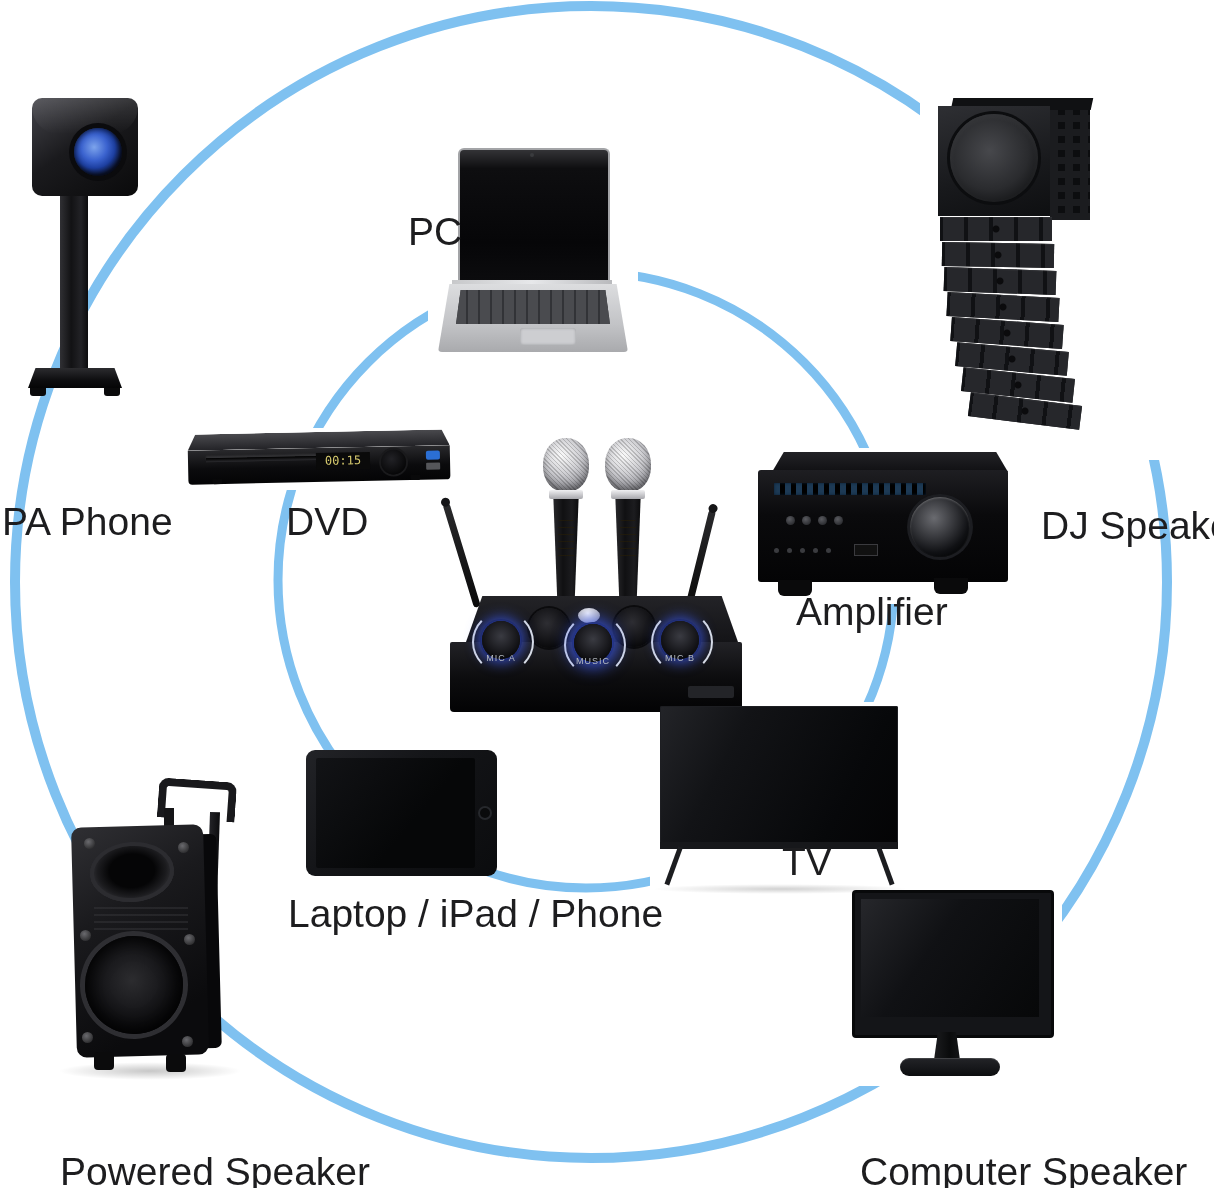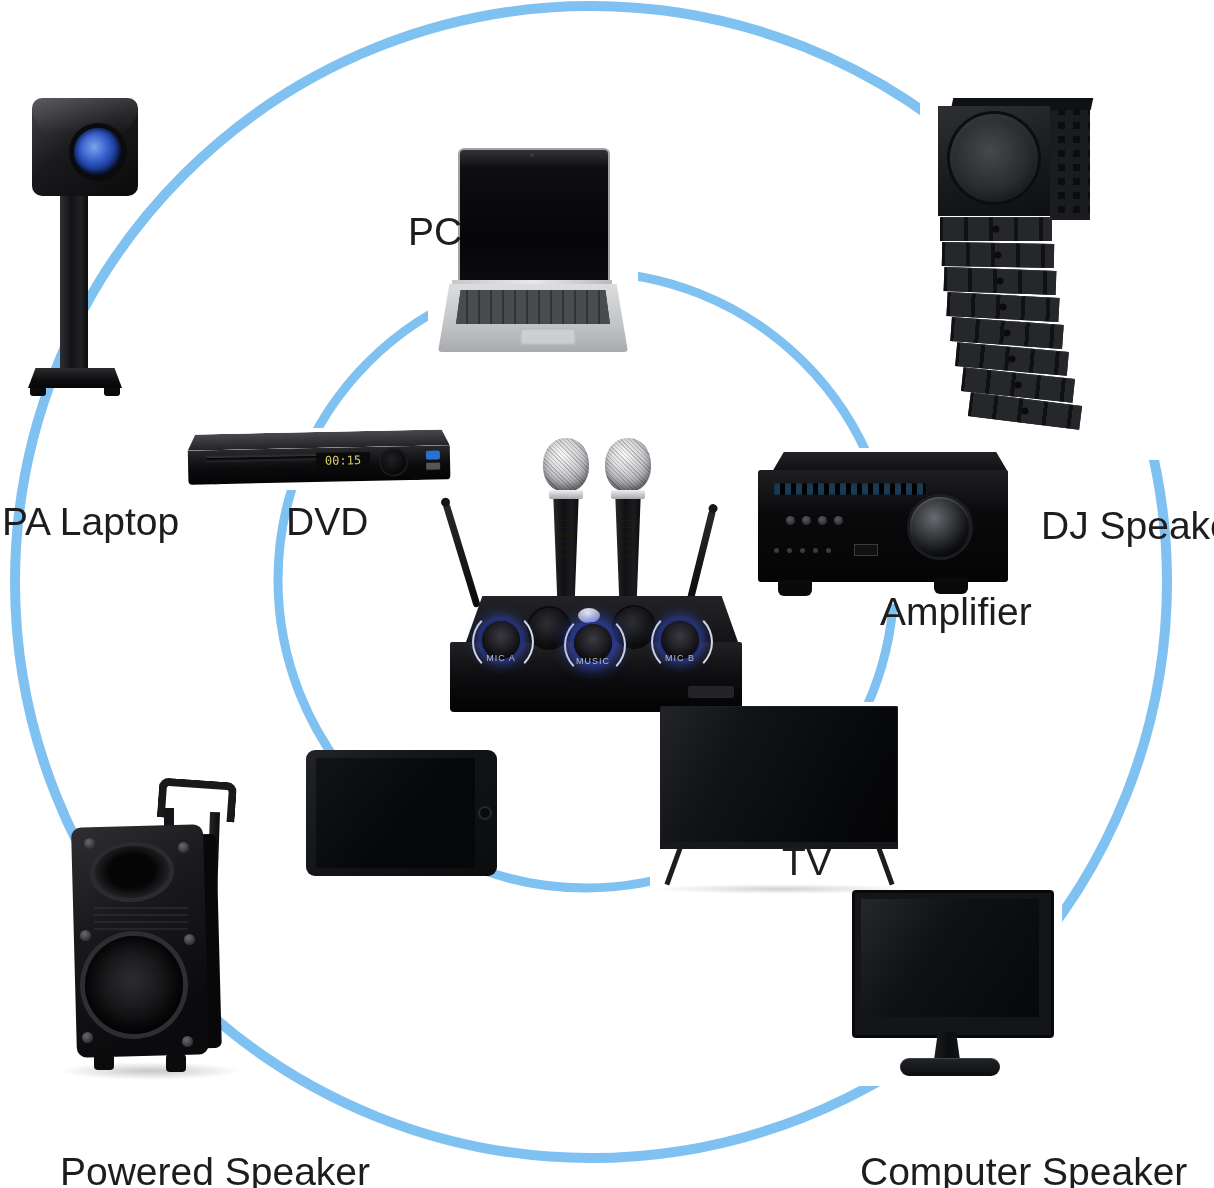--- a/index.html
+++ b/index.html
@@ -320,21 +320,22 @@
   <div class="dev abs ps-woofer"></div>
   <div class="dev abs ps-screw" style="left:84px;top:838px"></div>
   <div class="dev abs ps-screw" style="left:178px;top:842px"></div>
   <div class="dev abs ps-screw" style="left:80px;top:930px"></div>
   <div class="dev abs ps-screw" style="left:184px;top:934px"></div>
   <div class="dev abs ps-screw" style="left:82px;top:1032px"></div>
   <div class="dev abs ps-screw" style="left:182px;top:1036px"></div>
   <div class="dev abs ps-wheel" style="left:94px;top:1052px"></div>
   <div class="dev abs ps-wheel" style="left:166px;top:1054px"></div>
 
-  <div class="lbl" style="left:2px;top:500px">PA Laptop</div>
+  <div class="lbl" style="left:2px;top:500px">PA Phone</div>
   <div class="lbl" style="left:408px;top:210px">PC</div>
   <div class="lbl" style="left:286px;top:500px">DVD</div>
   <div class="lbl" style="left:1041px;top:504px">DJ Speaker</div>
-  <div class="lbl" style="left:880px;top:590px">Amplifier</div>
+  <div class="lbl" style="left:796px;top:590px">Amplifier</div>
+  <div class="lbl" style="left:288px;top:892px">Laptop / iPad / Phone</div>
   <div class="lbl" style="left:782px;top:840px">TV</div>
   <div class="lbl" style="left:60px;top:1150px">Powered Speaker</div>
   <div class="lbl" style="left:860px;top:1150px">Computer Speaker</div>
 </div>
 
 </body></html>

